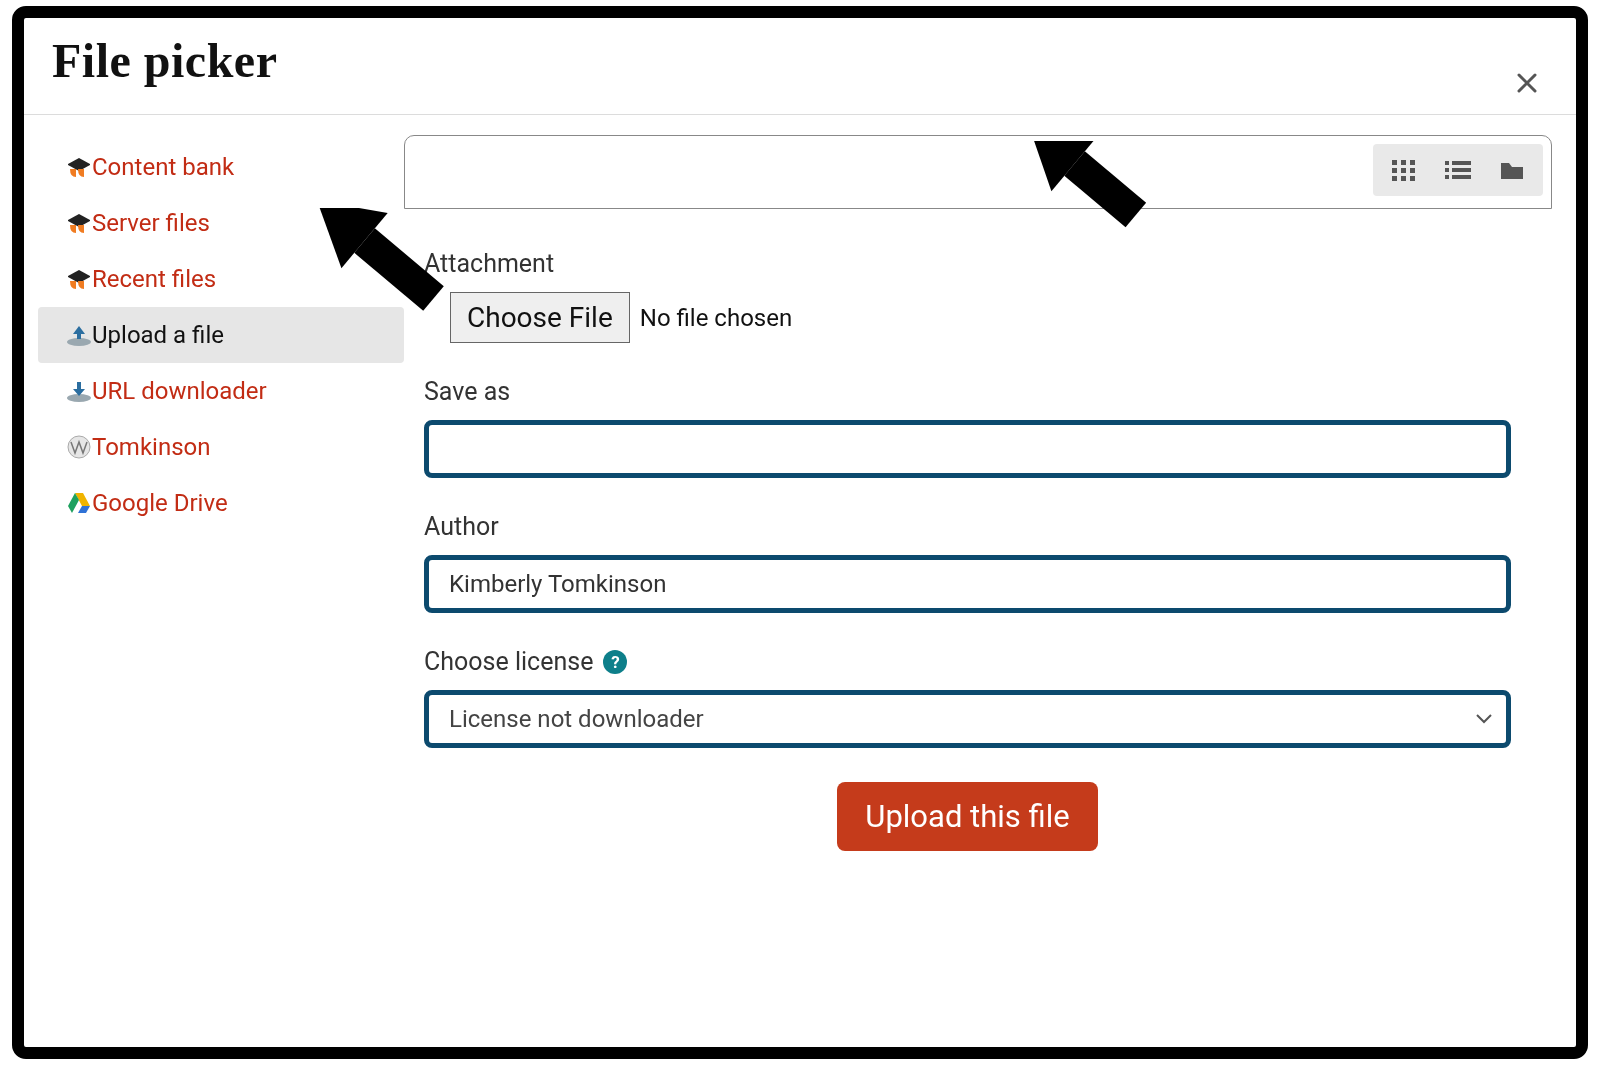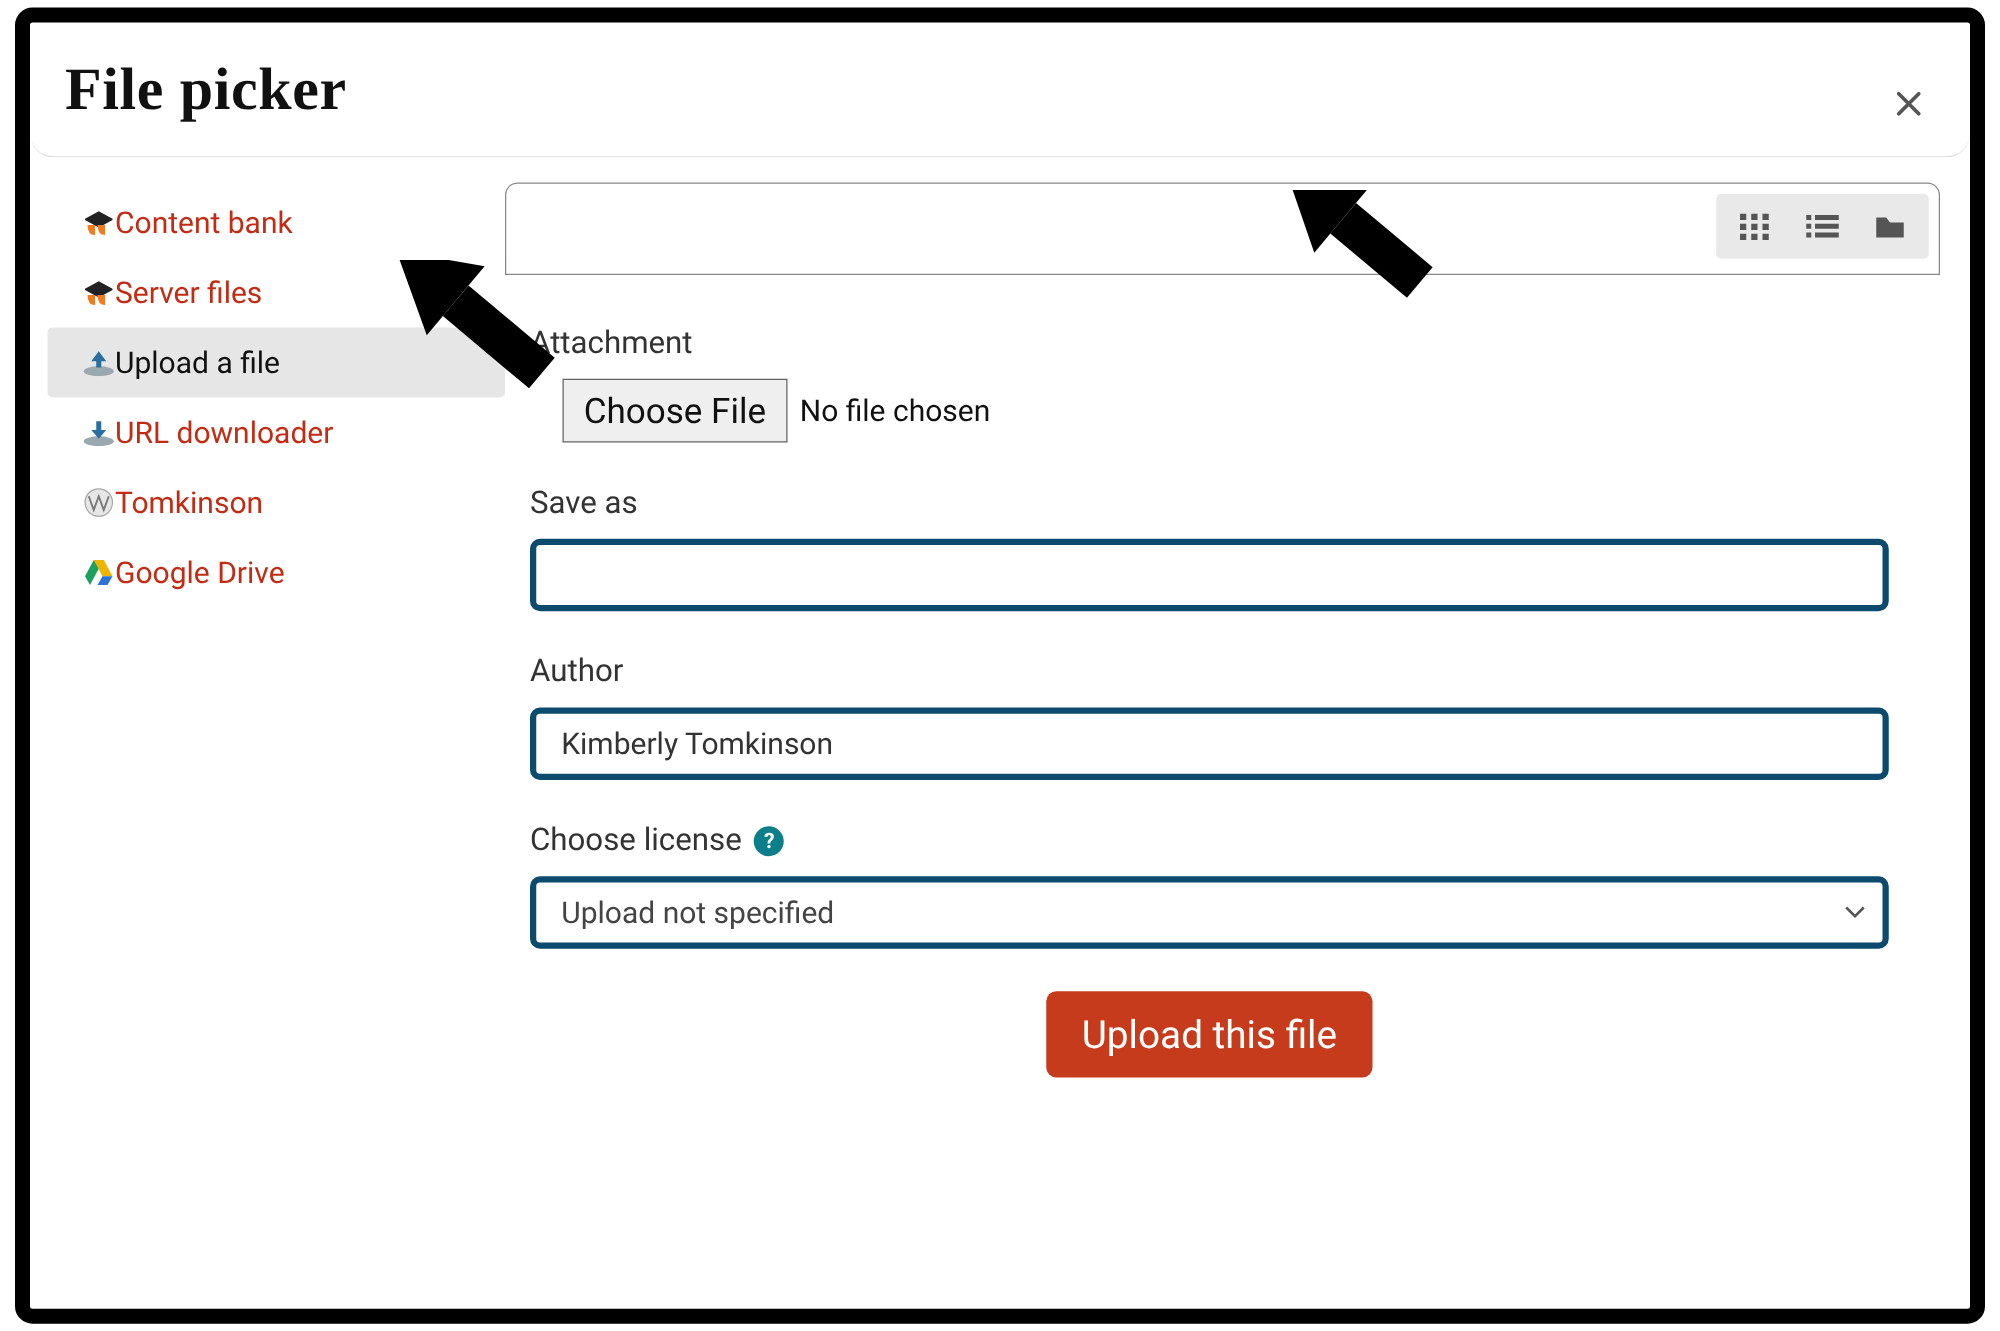--- a/index.html
+++ b/index.html
@@ -16,23 +16,22 @@
     border-radius: 14px;
     width: 1576px;
     height: 1053px;
     margin: 6px auto 0 auto;
     background: #fff;
     overflow: hidden;
     position: relative;
   }
   .header {
     position: relative;
-    padding: 26px 40px 26px 28px;
+    padding: 15px 40px 26px 28px;
     border-bottom: 1px solid #dcdcdc;
-    border-radius: 19px;
   }
   .header h1 {
     margin:0;
     font-family: Georgia, "Times New Roman", serif;
     font-weight: 900;
     font-size: 48px;
     letter-spacing: 0.5px;
     color: #111;
   }
   .close-x {
@@ -243,20 +242,29 @@
       <div class="repo-item">
         <span class="repo-icon">
           <svg width="26" height="20" viewBox="0 0 26 20">
               <path d="M2 7 L13 1 L24 7 L24 8 L13 14 L2 8 Z" fill="#222"></path>
               <path d="M4 12 Q4 20 10 20 L10 12 Z M12 12 Q12 20 18 20 L18 12 Z" fill="#f07c22"></path>
             </svg>
         </span>
         <span class="repo-label">Server files</span>
       </div>
 
+      <div class="repo-item">
+        <span class="repo-icon">
+          <svg width="26" height="20" viewBox="0 0 26 20">
+              <path d="M2 7 L13 1 L24 7 L24 8 L13 14 L2 8 Z" fill="#222"></path>
+              <path d="M4 12 Q4 20 10 20 L10 12 Z M12 12 Q12 20 18 20 L18 12 Z" fill="#f07c22"></path>
+            </svg>
+        </span>
+        <span class="repo-label">Recent files</span>
+      </div>
 
       <div class="repo-item active">
         <span class="repo-icon">
           <svg width="26" height="22" viewBox="0 0 26 22">
               <ellipse cx="13" cy="18" rx="12" ry="4" fill="#9aa8b0"></ellipse>
               <path d="M13 2 L19 10 L15 10 L15 15 L11 15 L11 10 L7 10 Z" fill="#2b6ea0"></path>
             </svg>
         </span>
         <span class="repo-label">Upload a file</span>
       </div>
@@ -349,21 +357,21 @@
           <div class="field-label">Author</div>
           <input class="text-input" type="text" value="Kimberly Tomkinson" style="">
         </div>
 
         <div class="field-block">
           <div class="field-label">
             <span>Choose license</span>
             <span class="help-icon">?</span>
           </div>
           <div class="select-wrap">
-            <div class="select-input" style="display:flex;align-items:center;">Upload not specified</div>
+            <div class="select-input" style="display:flex;align-items:center;">License not downloader</div>
             <span class="select-chev">
               <svg width="18" height="12" viewBox="0 0 18 12">
                   <path d="M2 2 L9 9 L16 2" stroke="#555" stroke-width="2" fill="none"></path>
                 </svg>
             </span>
           </div>
         </div>
 
         <div class="submit-row">
           <button class="upload-btn">Upload this file</button>

